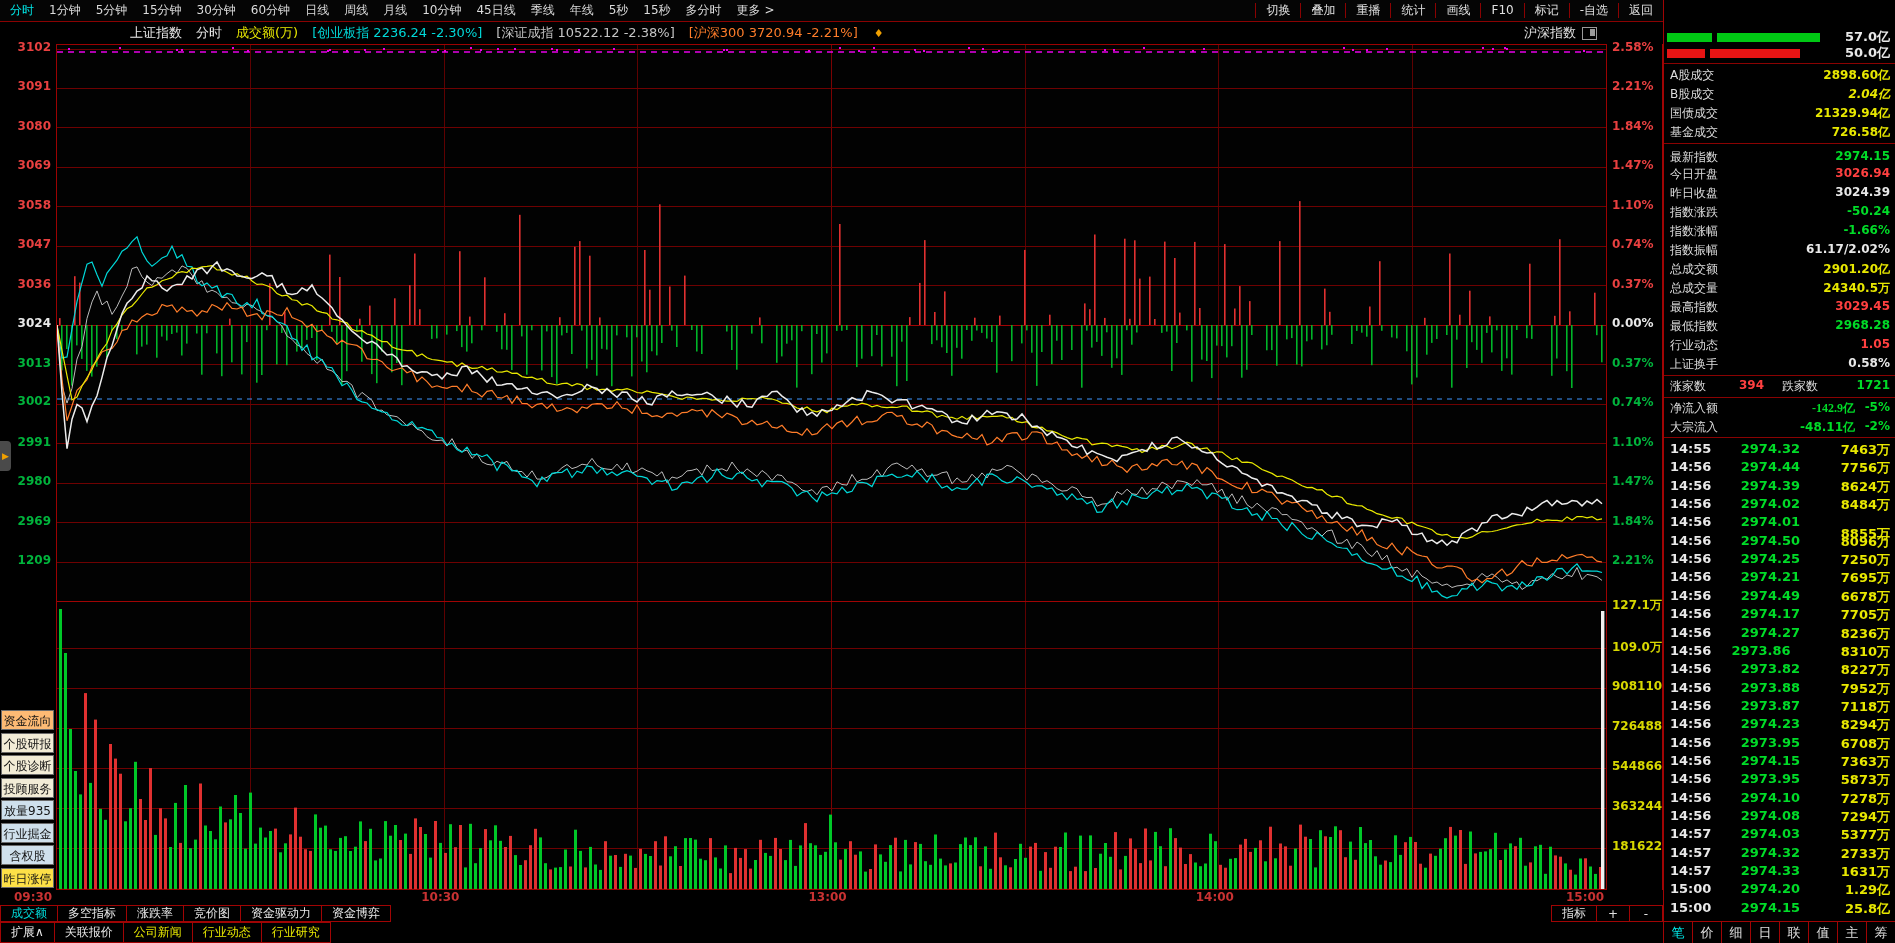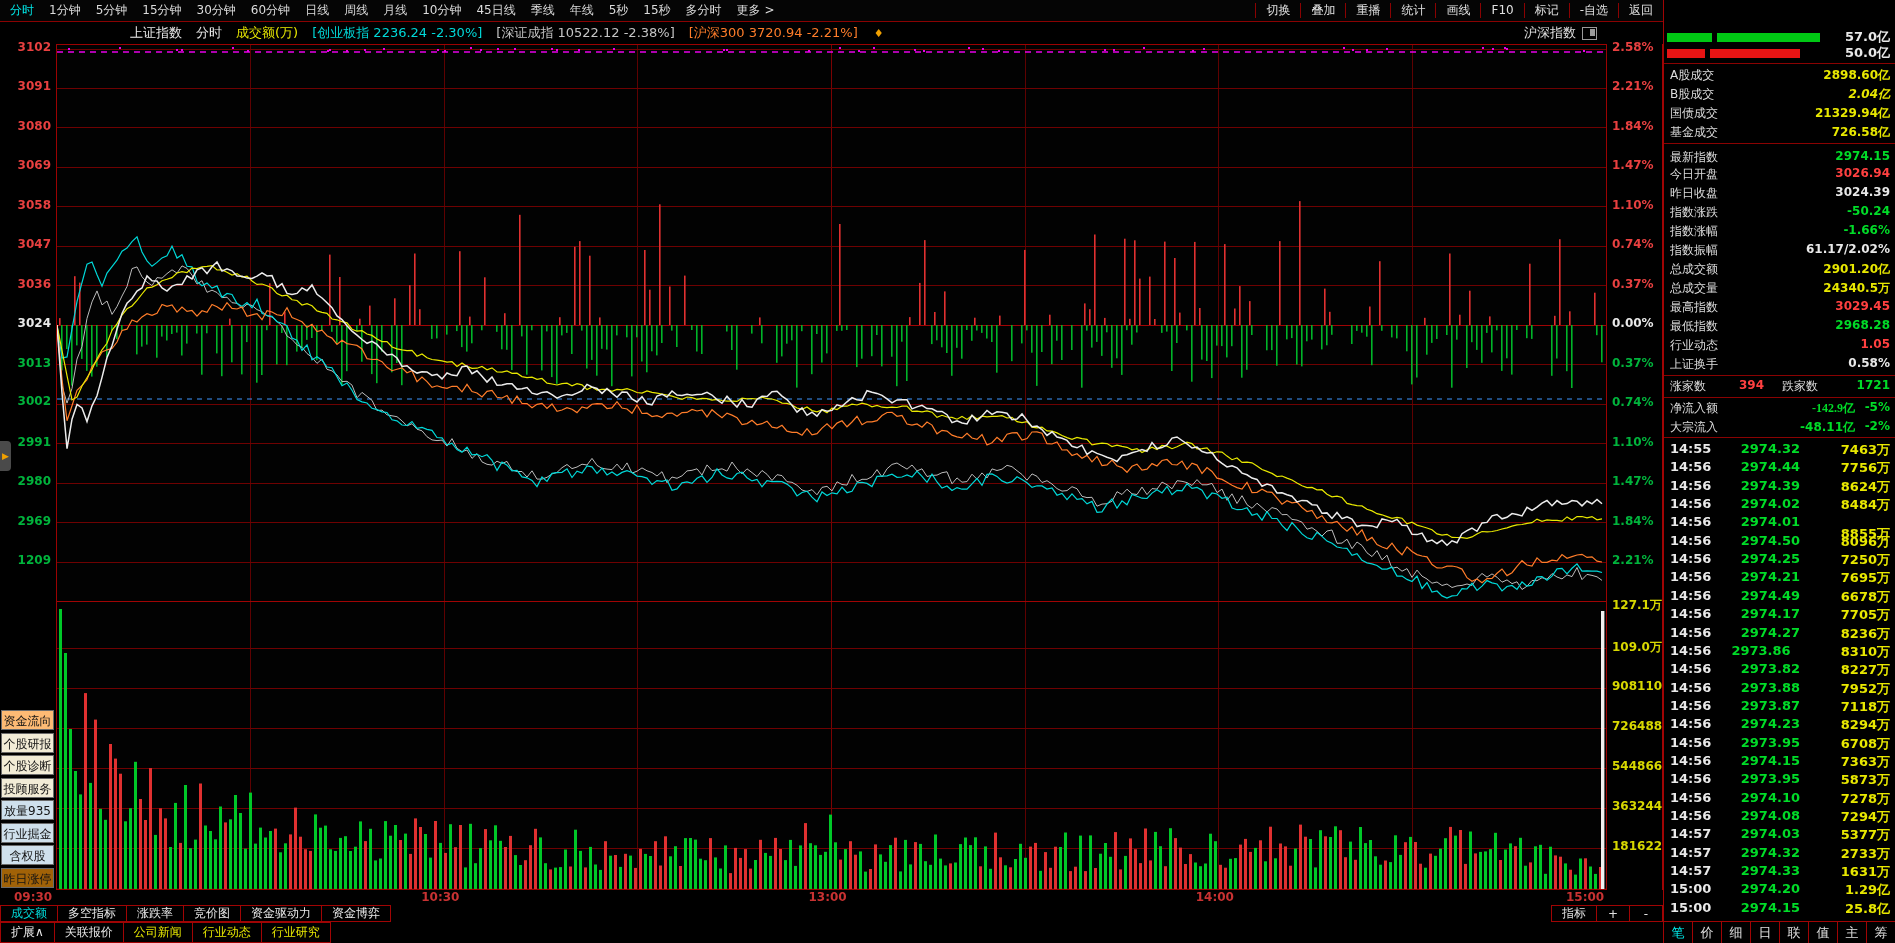--- a/index.html
+++ b/index.html
@@ -873,21 +873,21 @@
     </div>
 
   <div id="left-buttons">
       <div class="leftbtn" style="top: 710px; background: #fdba74;">资金流向</div>
       <div class="leftbtn" style="top: 732.5px; background: rgb(242, 236, 214);">个股研报</div>
       <div class="leftbtn" style="top: 755px; background: rgb(242, 236, 214);">个股诊断</div>
       <div class="leftbtn" style="top: 777.5px; background: rgb(242, 236, 214);">投顾服务</div>
       <div class="leftbtn" style="top: 800px; background: rgb(207, 224, 236);">放量935</div>
       <div class="leftbtn" style="top: 822.5px; background: rgb(207, 224, 236);">行业掘金</div>
       <div class="leftbtn" style="top: 845px; background: rgb(207, 224, 236);">含权股</div>
-      <div class="leftbtn" style="top: 867.5px; background: #a16207;">昨日涨停</div>
+      <div class="leftbtn" style="top: 867.5px; background: #fde047;">昨日涨停</div>
     </div>
 
   <div class="abs" style="left:0;top:441px;width:11px;height:30px;background:#4a4a4a;border-radius:0 4px 4px 0;
        display:flex;align-items:center;justify-content:center;color:#f0a000;font-size:9px;">▶</div>
 
   <div class="abs rpanel" id="rpanel">
       <div style="position: absolute; left: 3px; top: 33px; width: 45px; height: 9px; background: rgb(0, 200, 20);"></div>
       <div style="position: absolute; left: 53px; top: 33px; width: 103px; height: 9px; background: rgb(0, 200, 20);"></div>
       <div style="position: absolute; right: 5px; top: 28px; font-size: 13px; font-weight: 700; color: rgb(232, 232, 232);">57.0亿</div>
       <div style="position: absolute; left: 3px; top: 49px; width: 38px; height: 9px; background: rgb(232, 20, 20);"></div>

